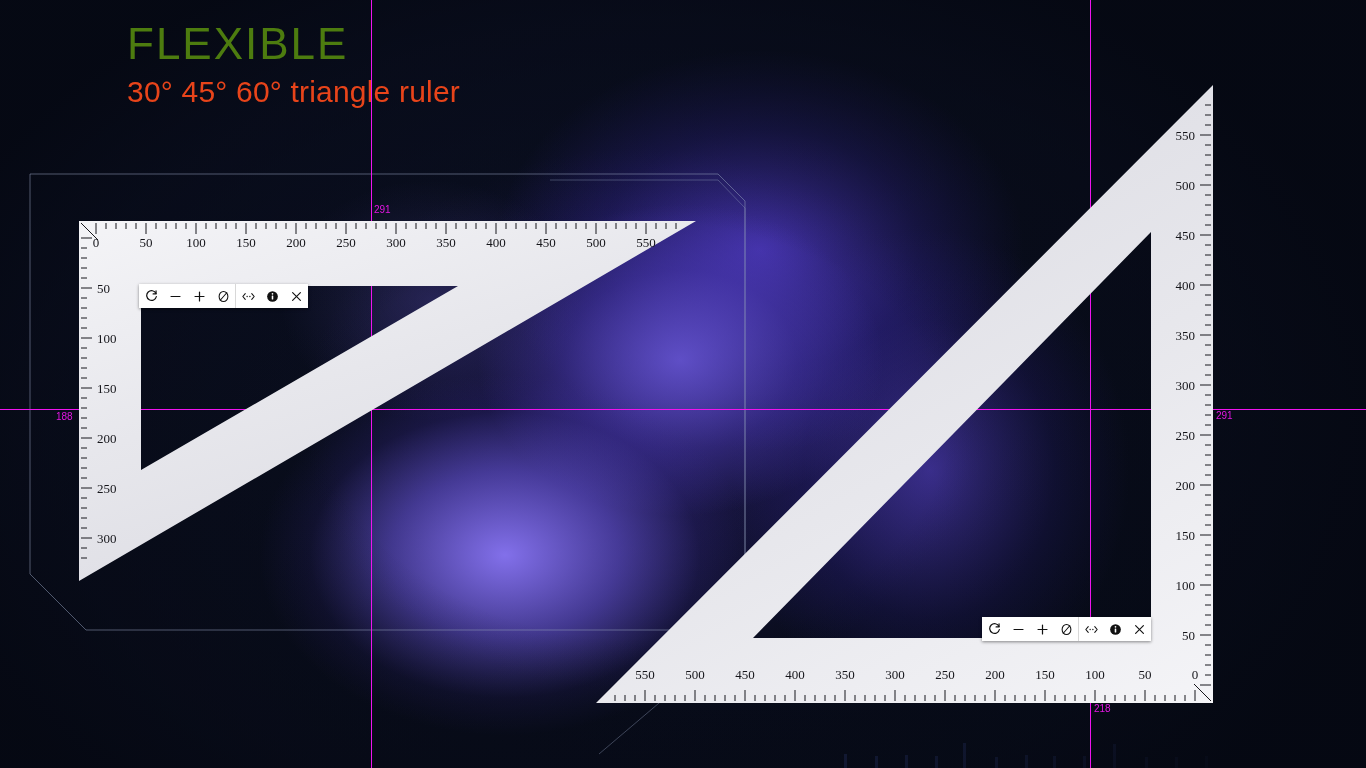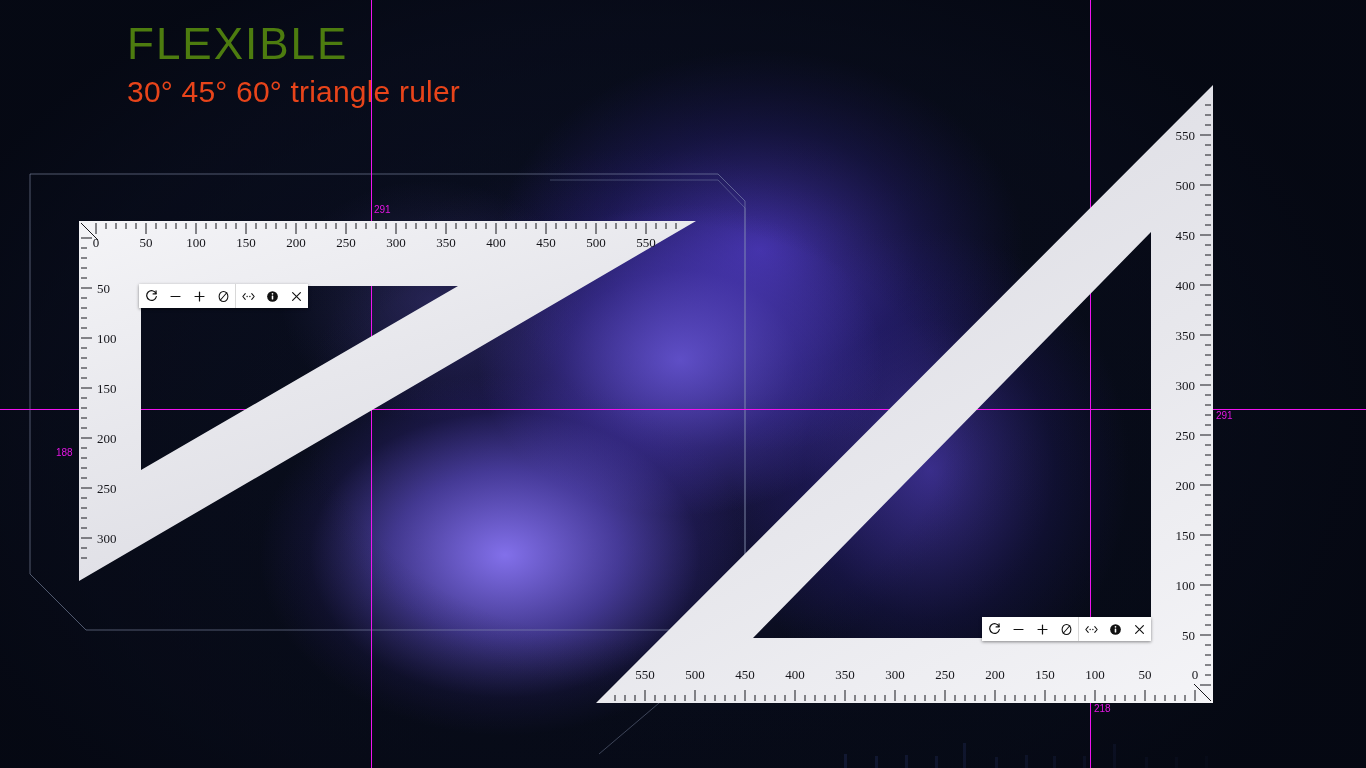--- a/index.html
+++ b/index.html
@@ -398,21 +398,21 @@
         <text x="603" y="556" text-anchor="end" font-family="Liberation Serif, serif" font-size="13" fill="#15151a">50</text>
         <line x1="619" y1="617" x2="602" y2="600" stroke="#17171c" stroke-width="1"></line>
       </g>
   </svg>
 </div>
 
 <div class="ch-h" style="top:409px;"></div>
 <div class="ch-v" style="left:371px;"></div>
 <div class="ch-v" style="left:1090px;"></div>
 
-<div class="ch-label" style="left:56px;top:411px;margin-top:36px;">188</div>
+<div class="ch-label" style="left:56px;top:411px;">188</div>
 <div class="ch-label" style="left:374px;top:204px;">291</div>
 <div class="ch-label" style="left:1216px;top:410px;">291</div>
 <div class="ch-label" style="left:1094px;top:703px;">218</div>
 
 <div class="toolbar" id="toolbar-left" style="left:139px;top:284px;">
     <div class="tb-btn" title="Rotate">
       <span>
         <svg width="13" height="13" viewBox="0 0 16 16">
           <path d="M13.5 4.2A6 6 0 1 0 14 8" fill="none" stroke="#111" stroke-width="1.5" stroke-linecap="round"></path>
           <path d="M13.6 1.2 L13.6 4.9 L10 4.9" fill="none" stroke="#111" stroke-width="1.5" stroke-linecap="round" stroke-linejoin="round"></path>

